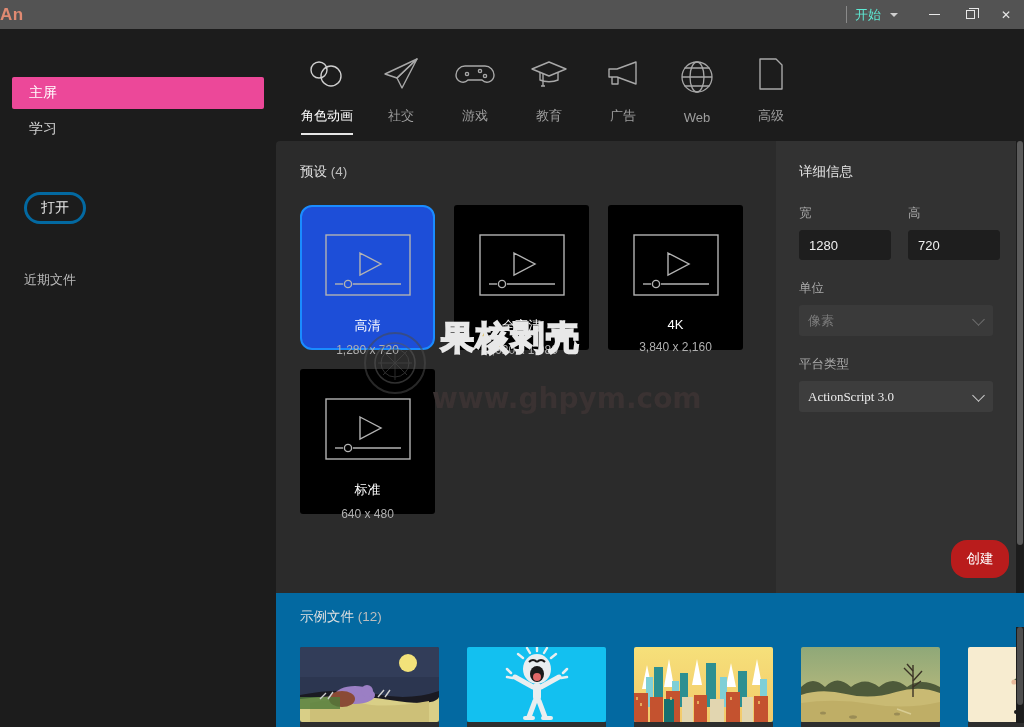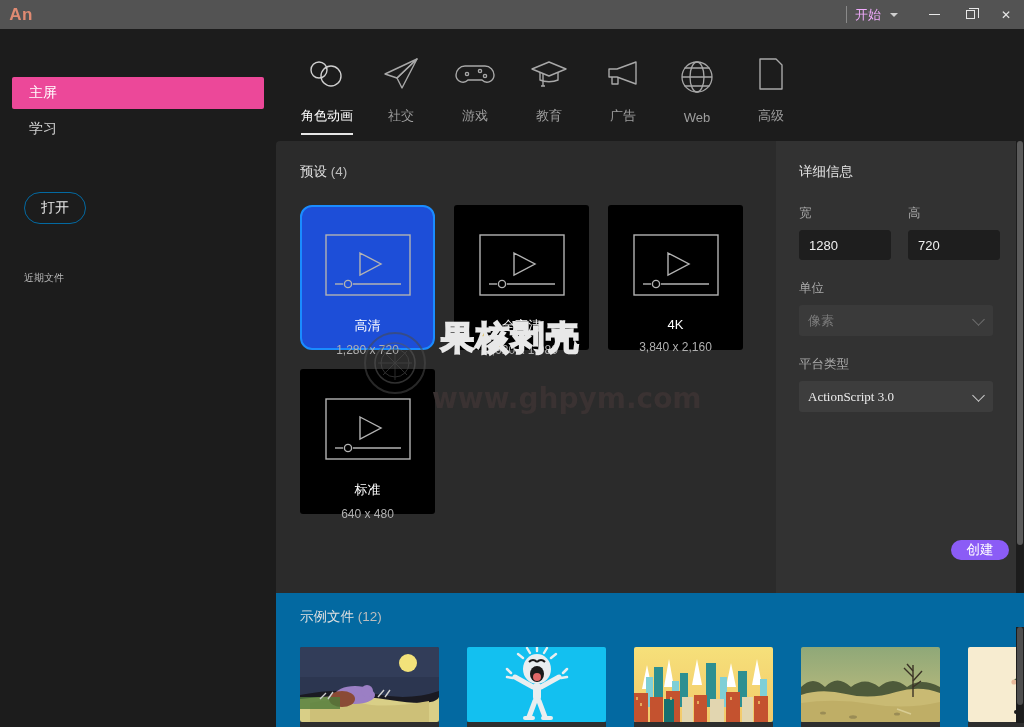--- a/index.html
+++ b/index.html
@@ -12,35 +12,35 @@
   }
   #app { position: relative; width: 1024px; height: 727px; }
 
   
   .titlebar {
     position: absolute; top: 0; left: 0; width: 1024px; height: 29px;
     background: #535353;
     display: flex; align-items: center;
   }
   .app-logo {
-    width: 42px; text-align: center;
+    width: 42px; 
     color: #e08a72; font-size: 17px; font-weight: bold;
     letter-spacing: .5px; user-select: none;
   }
   .menu { display: flex; align-items: center; height: 29px; }
   .menu-item {
     padding: 0 9px; height: 29px; line-height: 29px;
     font-size: 13px; color: #e6e6e6; white-space: nowrap; cursor: default;
   }
   .tb-spacer { flex: 1; }
   .tb-sep {
     width: 1px; height: 17px; background: #8a8a8a; margin: 0 8px;
   }
   .workspace {
-    font-size: 13px; color: #f0abfc; padding: 0 4px 0 0;
+    font-size: 13px; color: #5eead4; padding: 0 4px 0 0;
     display: flex; align-items: center; gap: 9px; cursor: default;
   }
   .caret-down {
     width: 0; height: 0;
     border-left: 4px solid transparent; border-right: 4px solid transparent;
     border-top: 4px solid #cfcfcf;
   }
   .win-btns { display: flex; height: 29px; margin-left: 14px; }
   .win-btn {
     width: 36px; height: 29px; display: flex;
@@ -70,26 +70,26 @@
   }
   .side-nav-item {
     margin: 0 12px; height: 32px; display: flex; align-items: center;
     padding-left: 17px; font-size: 14px; color: #d3d3d3;
     border-radius: 2px; cursor: default;
   }
   .side-nav-item.active { background: #ec4899; color: #ffffff; }
   .side-nav-item:nth-child(2) { margin-top: 4px; }
   .open-btn {
     margin: 47px 0 0 24px; width: 62px; height: 32px;
-    border: 1px solid #0369a1; border-radius: 16px;
+    border: 3px solid #0369a1; border-radius: 16px;
     display: flex; align-items: center; justify-content: center;
     font-size: 14px; color: #e8e8e8; cursor: default; background: transparent;
   }
   .recent-label {
-    margin: 47px 0 0 24px; font-size: 10px; color: #b9b9b9;
+    margin: 47px 0 0 24px; font-size: 13px; color: #b9b9b9;
   }
 
   
   .tabstrip {
     position: absolute; top: 29px; left: 276px;
     width: 748px; height: 106px;
     display: flex; align-items: flex-end; padding-left: 14px;
   }
   .tab {
     width: 74px; height: 100px; display: flex; flex-direction: column;
@@ -162,21 +162,21 @@
     position: absolute; right: 10px; top: 50%;
     width: 9px; height: 9px; margin-top: -6px;
     border-right: 1.6px solid #cfcfcf; border-bottom: 1.6px solid #cfcfcf;
     transform: rotate(45deg);
   }
   .select-box.disabled .select-chevron {
     border-color: #6f6f6f;
   }
   .create-btn {
     position: absolute; left: 951px; top: 540px;
-    width: 58px; height: 20px; background: #8b5cf6;
+    width: 58px; height: 38px; background: #b91c1c;
     border: none; border-radius: 16px;
     color: #ffffff; font-size: 13.5px; font-family: inherit;
     cursor: default;
   }
 
   
   .samples {
     position: absolute; top: 593px; left: 276px;
     width: 748px; height: 134px; background: #0369a1;
     padding: 15px 0 0 24px;

